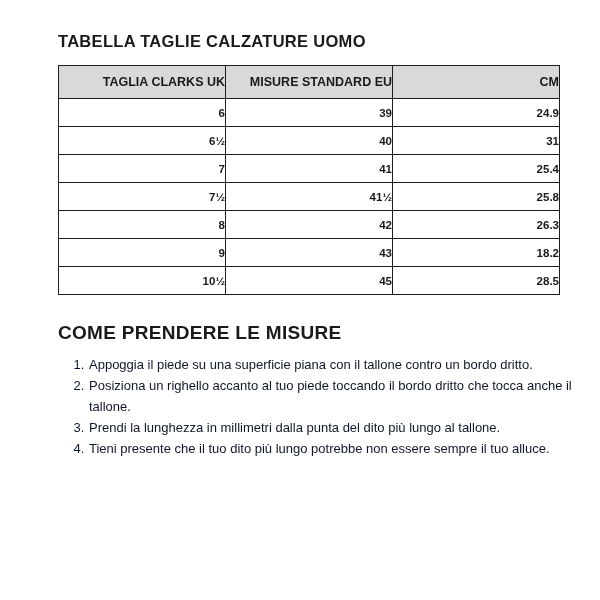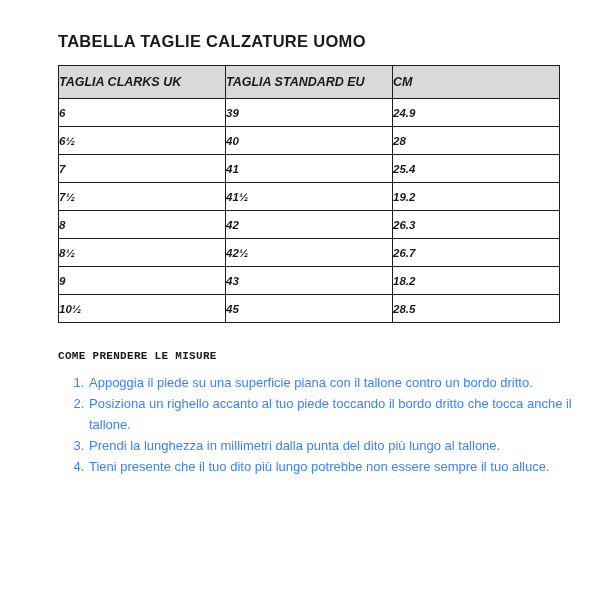--- a/index.html
+++ b/index.html
@@ -22,99 +22,92 @@
     margin: 0 0 14px 0;
     color: #1a1a1a;
   }
   table.size-table {
     width: 100%;
     border-collapse: collapse;
     table-layout: fixed;
   }
   .size-table th, .size-table td {
     border: 1.5px solid #1d1d1d;
-    text-align: left;
+    text-align: right;
     vertical-align: middle;
     font-weight: bold;
     padding: 0;
-    font-style: italic;
   }
   .size-table th {
     background: #d9d9d9;
     font-size: 12.5px;
     height: 33px;
   }
   .size-table td {
     font-size: 11.5px;
     height: 28px;
     background: #ffffff;
   }
   .section-title {
-    font-size: 11px;
+    font-size: 19px;
     font-weight: bold;
     letter-spacing: 0.3px;
     margin: 27px 0 10px 0;
-    font-family: Liberation Mono, monospace;
   }
   ol.instructions {
     margin: 0 -14px 0 0;
     padding: 0 0 0 30px;
     font-size: 13px;
     line-height: 1.62;
-    color: #3b82f6;
+    color: #0f172a;
   }
   ol.instructions li {
     padding-left: 1px;
   }
 </style>
 </head>
 <body>
 
 <div class="page">
 
   <h1 class="page-title">TABELLA TAGLIE CALZATURE UOMO</h1>
 
   <table class="size-table">
     <thead>
       <tr>
         <th>TAGLIA CLARKS UK</th>
-        <th>TAGLIA STANDARD EU</th>
+        <th>MISURE STANDARD EU</th>
         <th>CM</th>
       </tr>
     </thead>
     <tbody>
       <tr>
         <td>6</td>
         <td>39</td>
         <td>24.9</td>
       </tr>
       <tr>
         <td>6½</td>
         <td>40</td>
-        <td>28</td>
+        <td>31</td>
       </tr>
       <tr>
         <td>7</td>
         <td>41</td>
         <td>25.4</td>
       </tr>
       <tr>
         <td>7½</td>
         <td>41½</td>
-        <td>19.2</td>
+        <td>25.8</td>
       </tr>
       <tr>
         <td>8</td>
         <td>42</td>
         <td>26.3</td>
-      </tr>
-      <tr>
-        <td>8½</td>
-        <td>42½</td>
-        <td>26.7</td>
       </tr>
       <tr>
         <td>9</td>
         <td>43</td>
         <td>18.2</td>
       </tr>
       <tr>
         <td>10½</td>
         <td>45</td>
         <td>28.5</td>

